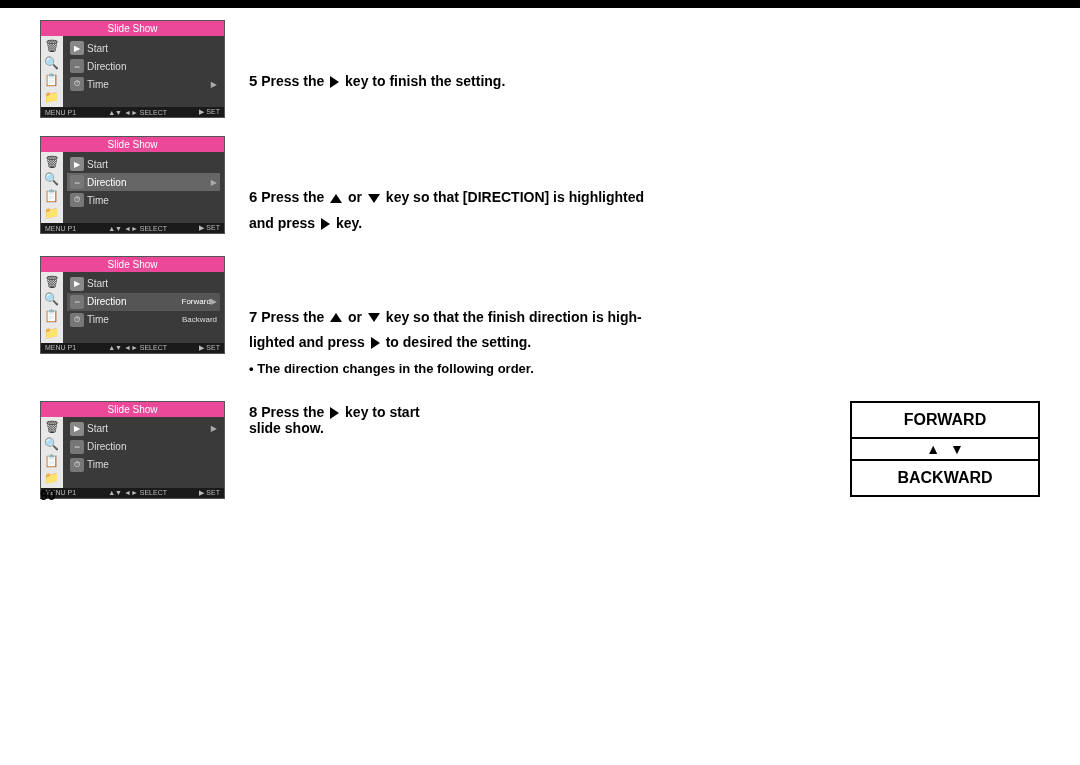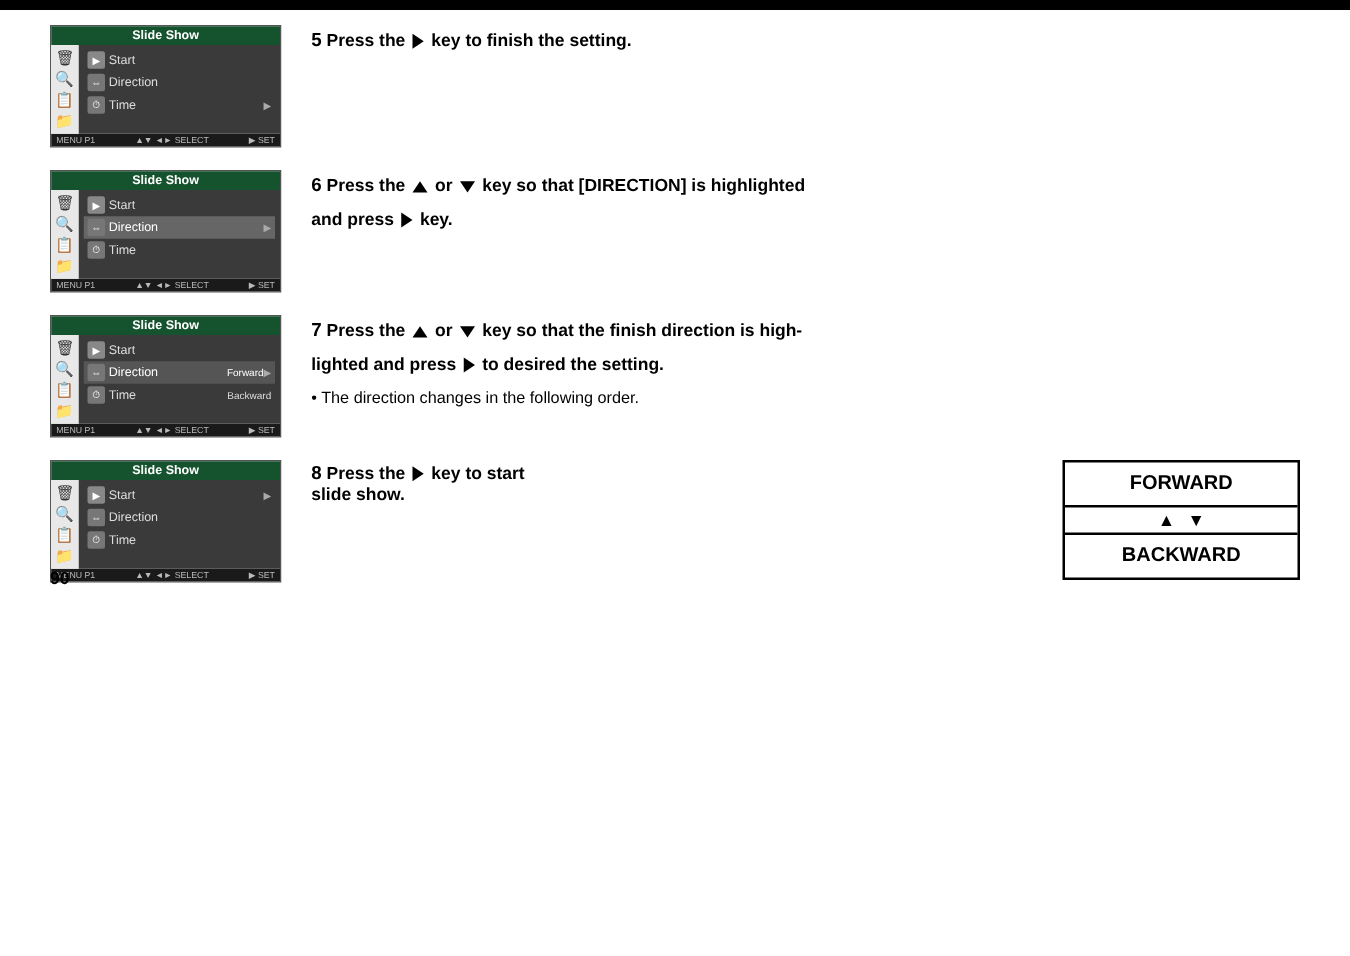--- a/index.html
+++ b/index.html
@@ -33,24 +33,24 @@
     .screen-mock {
       width: 185px;
       min-width: 185px;
       border: 1.5px solid #555;
       background: #fff;
       margin-right: 24px;
       flex-shrink: 0;
     }
 
     .screen-title-bar {
-      background: #14532d;
+      background: #ec4899;
       color: #fff;
       font-size: 10px;
-      font-weight: bold;
+      font-weight: normal;
       padding: 2px 6px;
       text-align: center;
     }
 
     .screen-body {
       display: flex;
       background: #fff;
     }
 
     .screen-left-icons {
@@ -122,20 +122,21 @@
       justify-content: space-between;
       padding: 1px 4px;
       font-size: 7px;
       color: #bbb;
     }
 
     
     .instruction {
       flex: 1;
       padding-top: 2px;
+      margin-top: 48px;
     }
 
     .instruction p {
       line-height: 1.5;
       margin-bottom: 4px;
     }
 
     .step-number {
       font-weight: bold;
       font-size: 15px;
@@ -175,20 +176,21 @@
       border-right: 6px solid transparent;
       border-top: 9px solid #000;
       vertical-align: middle;
       margin: 0 2px;
     }
 
     .bullet-note {
       font-size: 13px;
       margin-top: 6px;
       color: #000;
+      font-weight: bold;
     }
 
     .page-number {
       position: absolute;
       bottom: 26px;
       left: 40px;
       font-size: 14px;
       font-weight: bold;
     }
 

